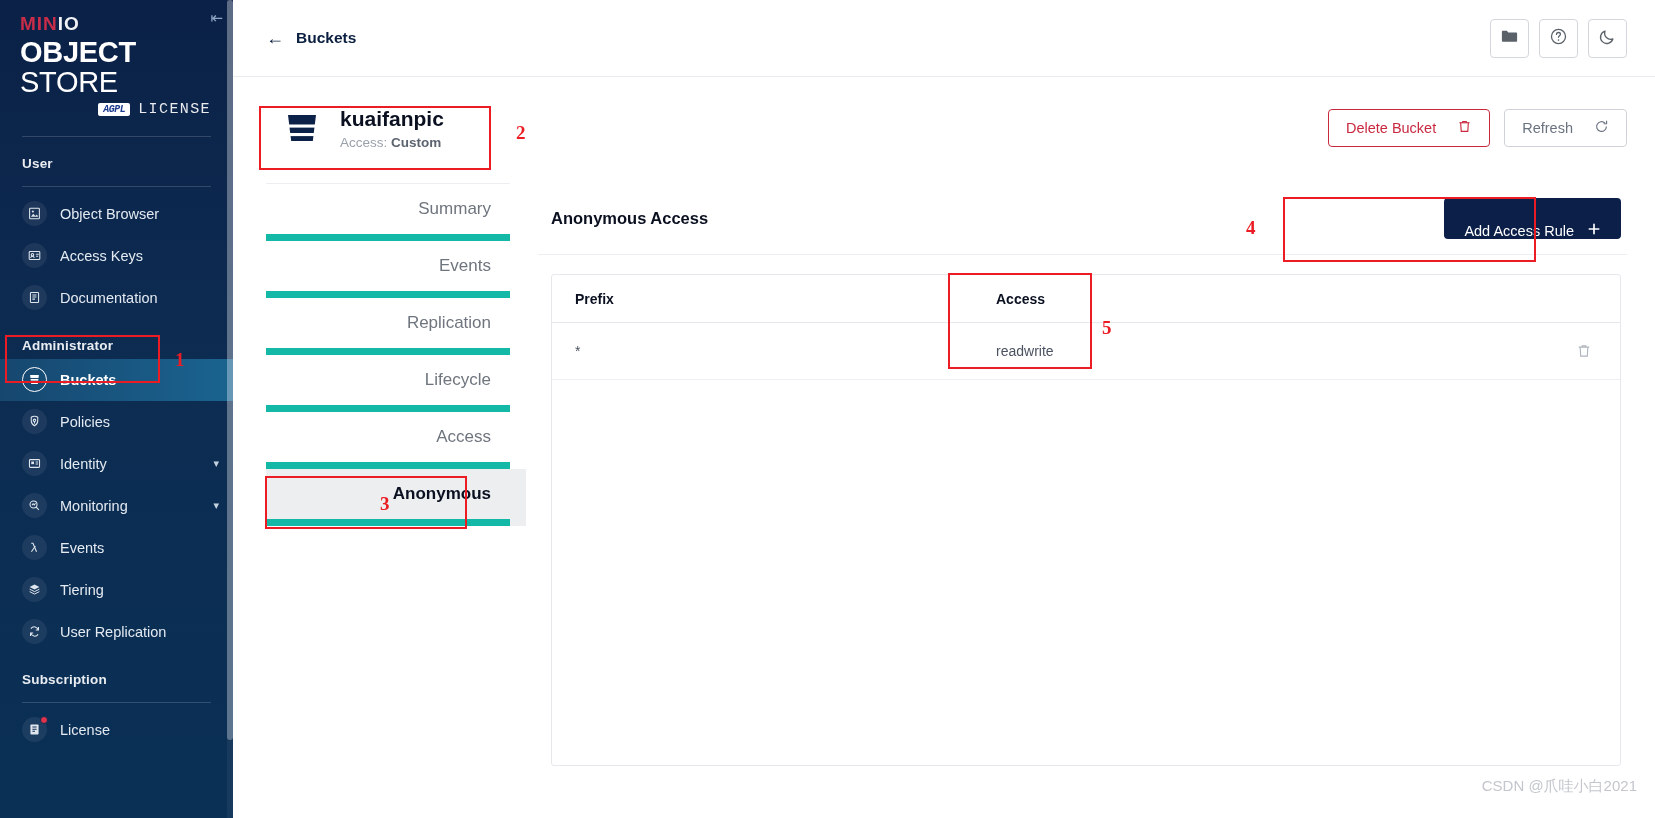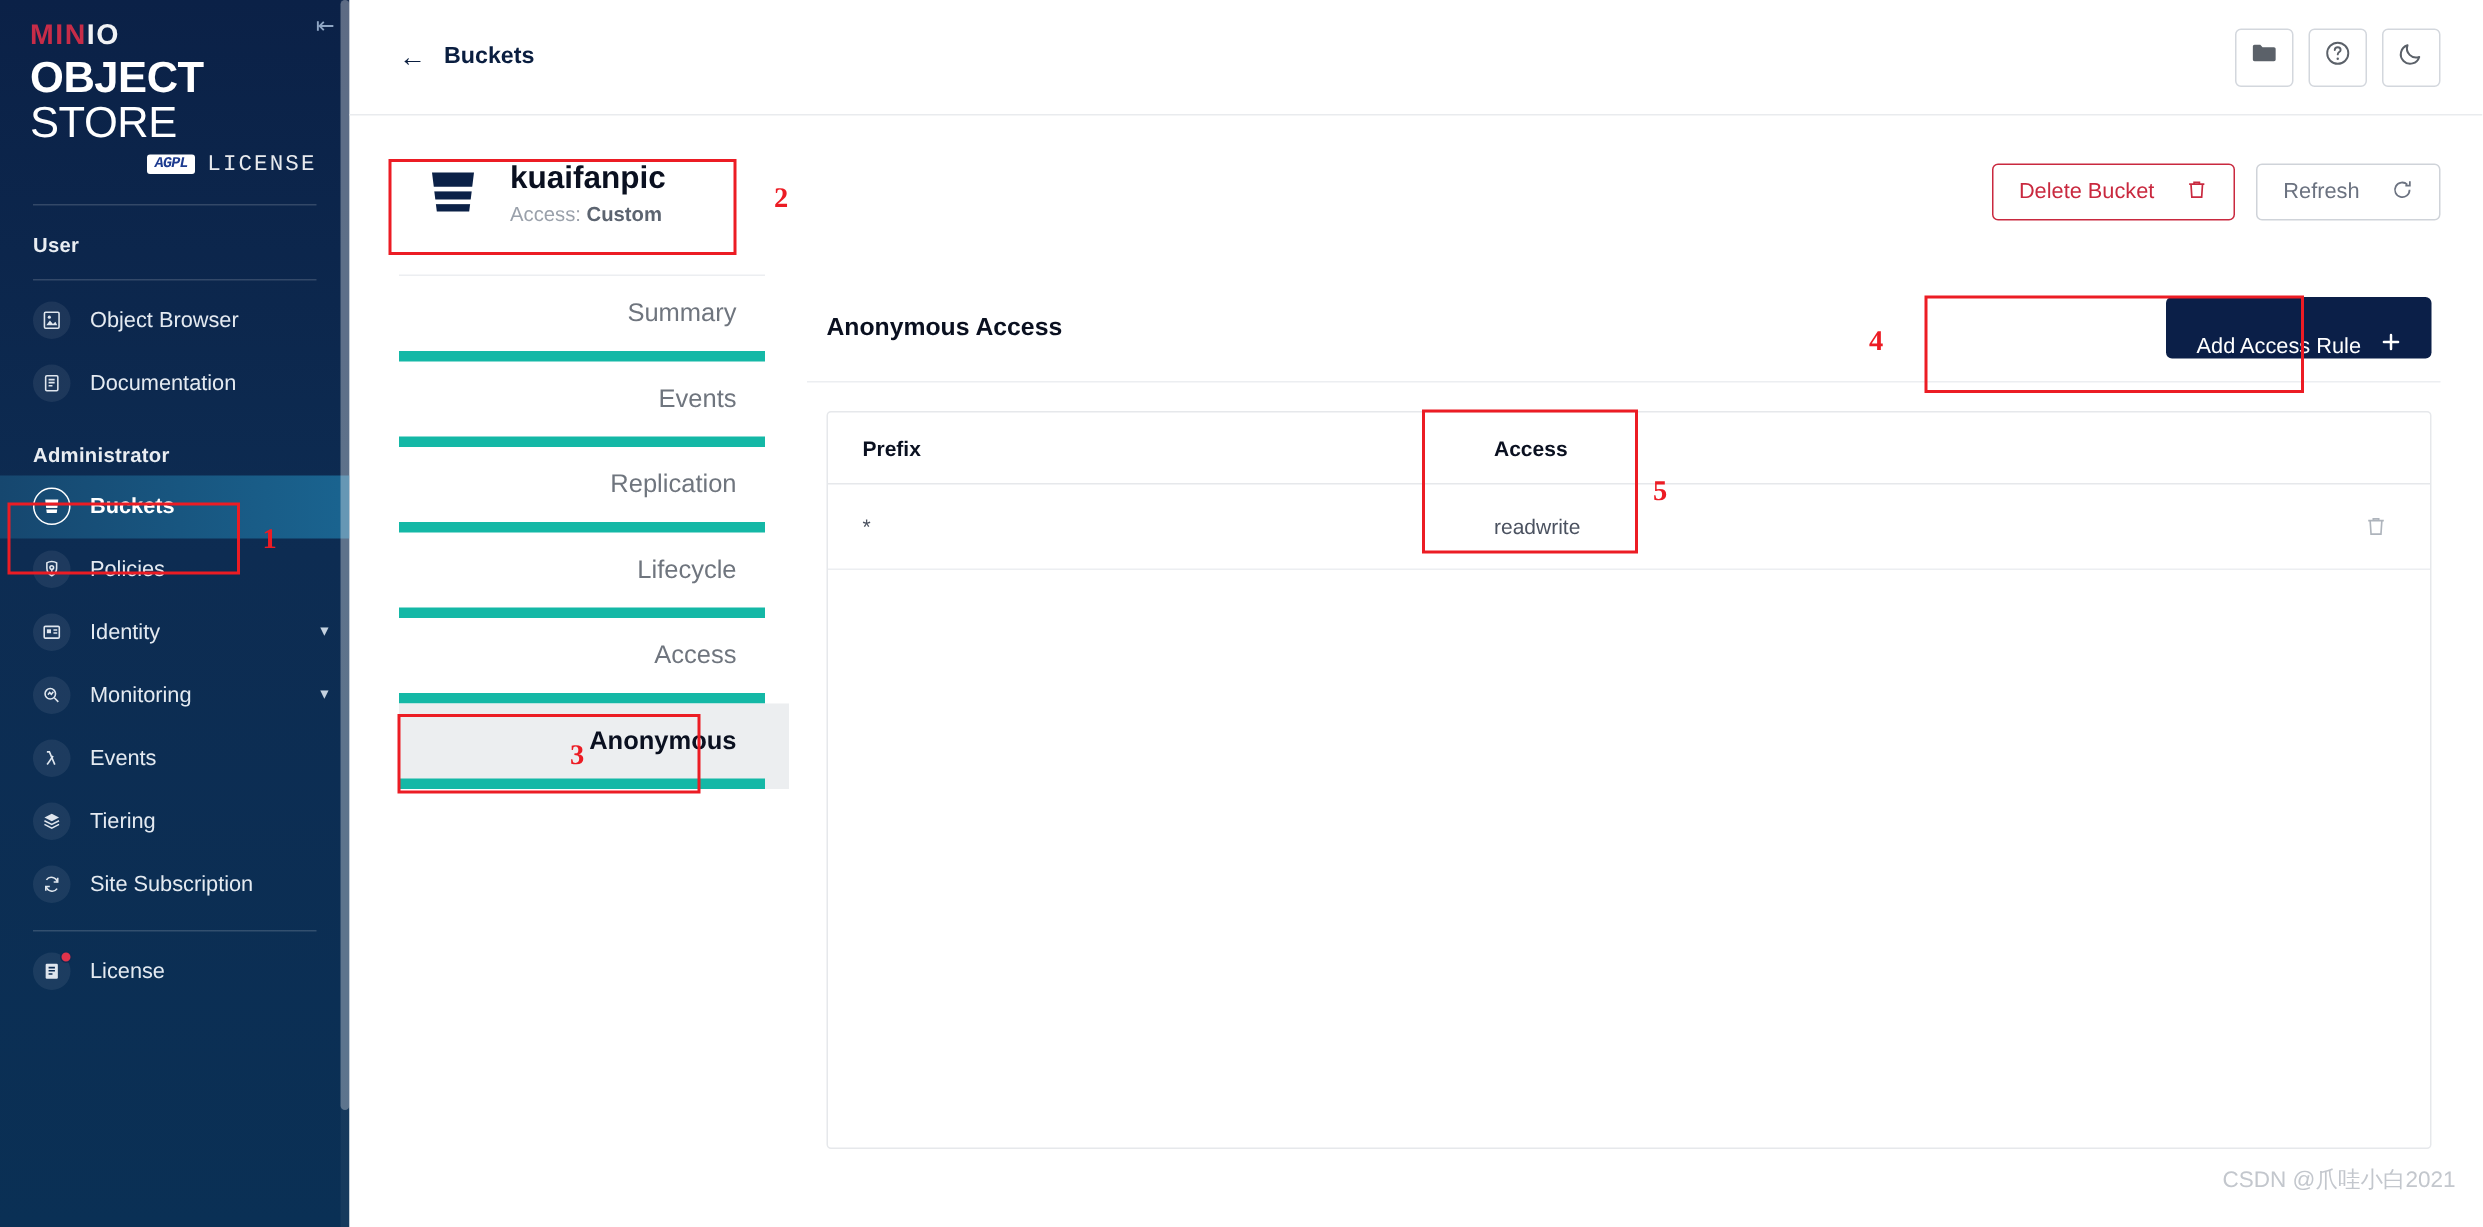--- a/index.html
+++ b/index.html
@@ -225,20 +225,31 @@
       <span class="sb-icon">
         <svg width="13" height="13" viewBox="0 0 16 16" fill="none" stroke="#dfe6ee" stroke-width="1.3">
           <rect x="2" y="1.5" width="12" height="13" rx="1"></rect>
           <circle cx="6" cy="5.5" r="1.3" fill="#dfe6ee" stroke="none"></circle>
           <path d="M3.5 12 L6.5 8.2 L9 11 L11 9.3 L12.5 12 Z" fill="#dfe6ee" stroke="none"></path>
         </svg>
       </span>
       <span class="sb-label">Object Browser</span>
     </div>
 
+    <div class="sb-item">
+      <span class="sb-icon">
+        <svg width="13" height="13" viewBox="0 0 16 16" fill="none" stroke="#dfe6ee" stroke-width="1.3">
+          <rect x="1.5" y="3" width="13" height="10" rx="1"></rect>
+          <circle cx="5.5" cy="7" r="1.5"></circle>
+          <path d="M3.2 11c.4-1.3 1.3-2 2.3-2s1.9.7 2.3 2"></path>
+          <path d="M10 6.5h3.2M10 9h2.4"></path>
+        </svg>
+      </span>
+      <span class="sb-label">Access Keys</span>
+    </div>
 
     <div class="sb-item">
       <span class="sb-icon">
         <svg width="13" height="13" viewBox="0 0 16 16" fill="none" stroke="#dfe6ee" stroke-width="1.3">
           <rect x="3" y="1.8" width="10" height="12.4" rx="1"></rect>
           <path d="M5.4 5h5M5.4 7.5h5M5.4 10h3.2"></path>
         </svg>
       </span>
       <span class="sb-label">Documentation</span>
     </div>
@@ -314,24 +325,25 @@
 
     <div class="sb-item">
       <span class="sb-icon">
         <svg width="13" height="13" viewBox="0 0 16 16" fill="none" stroke="#dfe6ee" stroke-width="1.3">
           <path d="M12.6 6.4A5 5 0 0 0 3.6 4.4"></path>
           <path d="M3.4 9.6a5 5 0 0 0 9 2"></path>
           <path d="M12.9 2.6v3.6h-3.3"></path>
           <path d="M3.1 13.4V9.8h3.3"></path>
         </svg>
       </span>
-      <span class="sb-label">Site Subscription</span>
-    </div>
-
-
+      <span class="sb-label">User Replication</span>
+    </div>
+
+
+    <div class="sb-section">Subscription</div>
     <div class="sb-sec-rule"></div>
 
     <div class="sb-item">
       <span class="sb-icon">
         <svg width="13" height="13" viewBox="0 0 16 16" fill="none" stroke="#dfe6ee" stroke-width="1.3">
           <rect x="3" y="1.8" width="10" height="12.4" rx="1" fill="#dfe6ee" stroke="none"></rect>
           <path d="M5.4 5h5.2M5.4 7.6h5.2M5.4 10.2h3.2" stroke="#0d2c52"></path>
         </svg>
         <span class="dot-badge"></span>
       </span>

